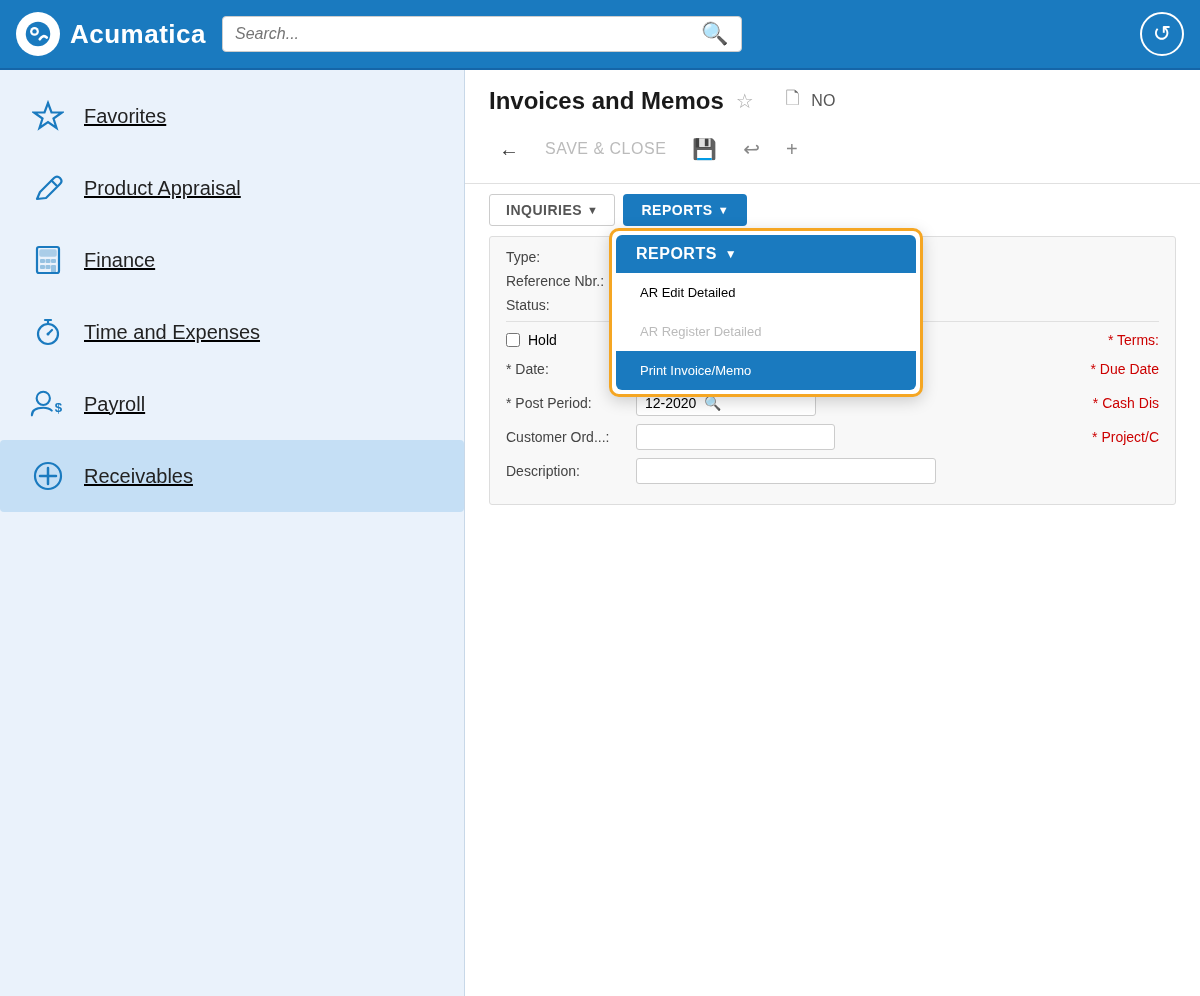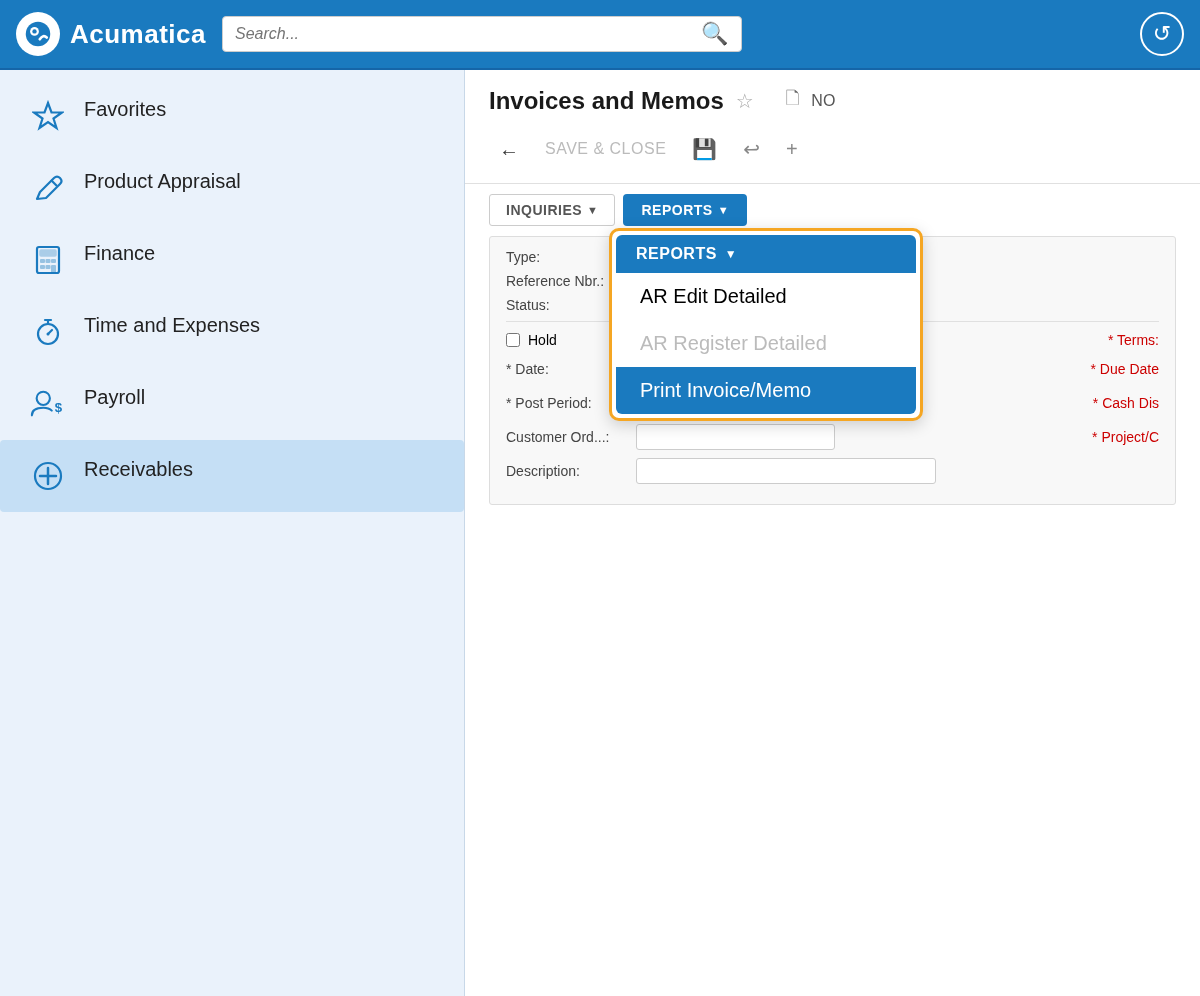--- a/index.html
+++ b/index.html
@@ -16,21 +16,21 @@
     .logo-area { display: flex; align-items: center; gap: 10px; }
     .logo-icon { width: 44px; height: 44px; background: white; border-radius: 50%; display: flex; align-items: center; justify-content: center; }
     .logo-icon svg { width: 28px; height: 28px; }
     .logo-text { color: white; font-size: 26px; font-weight: 700; letter-spacing: 0.5px; }
     .search-bar { flex: 1; max-width: 520px; background: white; border-radius: 4px; display: flex; align-items: center; padding: 0 12px; height: 36px; border: 1px solid #ccc; }
     .search-bar input { border: none; outline: none; font-size: 16px; color: #999; flex: 1; background: transparent; font-style: italic; }
     .search-icon { color: #1a7abf; font-size: 22px; }
     .header-refresh { width: 44px; height: 44px; border-radius: 50%; border: 2px solid white; display: flex; align-items: center; justify-content: center; cursor: pointer; color: white; font-size: 22px; margin-left: auto; }
 
     
-    .sidebar-item { display: flex; gap: 18px; padding: 18px 30px; cursor: pointer; border-radius: 4px; }
+    .sidebar-item { display: flex; align-items: center; gap: 18px; padding: 18px 30px; cursor: pointer; border-radius: 4px; text-decoration: underline; }
     .sidebar-item.active { background: #c5dff5; }
     .sidebar-item-icon { width: 36px; height: 36px; display: flex; align-items: center; justify-content: center; color: #1a7abf; font-size: 26px; }
     .sidebar-item-label { font-size: 20px; color: #222; font-weight: 400; }
 
     
     .content-header { padding: 16px 24px 8px 24px; border-bottom: 1px solid #e0e0e0; }
     .page-title-row { display: flex; align-items: center; gap: 12px; margin-bottom: 10px; }
     .page-title { font-size: 24px; font-weight: 600; color: #1a1a1a; }
     .title-star { color: #aaa; font-size: 20px; cursor: pointer; }
 
@@ -45,21 +45,21 @@
     .action-row { display: flex; align-items: center; gap: 8px; padding: 10px 0 10px 0; position: relative; }
     .action-btn { padding: 7px 16px; border: none; border-radius: 3px; cursor: pointer; font-size: 14px; font-weight: 600; letter-spacing: 0.5px; }
     .action-btn.inquiries { background: transparent; color: #555; border: 1px solid #ccc; display: flex; align-items: center; gap: 5px; }
     .action-btn.reports { background: #1a7abf; color: white; display: flex; align-items: center; gap: 5px; padding: 8px 18px; border-radius: 4px; }
 
     
     .dropdown-container { position: absolute; left: 120px; top: 44px; z-index: 100; }
     .dropdown-highlight { border: 3px solid #f5a623; border-radius: 10px; padding: 4px; background: white; box-shadow: 0 4px 16px rgba(0,0,0,0.18); }
     .dropdown-header { background: #1a7abf; color: white; padding: 10px 20px; border-radius: 6px 6px 0 0; display: flex; align-items: center; gap: 8px; font-size: 16px; font-weight: 700; letter-spacing: 0.5px; }
     .dropdown-menu { background: white; min-width: 300px; border-radius: 0 0 6px 6px; }
-    .dropdown-item { padding: 12px 24px; font-size: 20px; cursor: pointer; }
+    .dropdown-item { padding: 12px 24px; font-size: 13px; cursor: pointer; }
     .dropdown-item.disabled { color: #bbb; cursor: default; }
     .dropdown-item.selected { background: #1a7abf; color: white; border-radius: 0 0 6px 6px; font-weight: 500; }
     .form-row { display: flex; align-items: center; margin-bottom: 8px; }
     .form-label { color: #444; font-size: 14px; width: 130px; min-width: 130px; }
     .form-value { font-size: 14px; color: #222; flex: 1; }
     .form-input { border: 1px solid #ccc; border-radius: 3px; padding: 4px 8px; font-size: 14px; min-width: 180px; }
     .form-input-date { display: flex; align-items: center; border: 1px solid #ccc; border-radius: 3px; padding: 4px 8px; font-size: 14px; min-width: 180px; background: white; }
     .form-input-date span { flex: 1; }
     .form-input-date .arrow { color: #666; font-size: 12px; }
     .form-input-search { display: flex; align-items: center; border: 1px solid #ccc; border-radius: 3px; padding: 4px 8px; font-size: 14px; min-width: 180px; background: white; }

